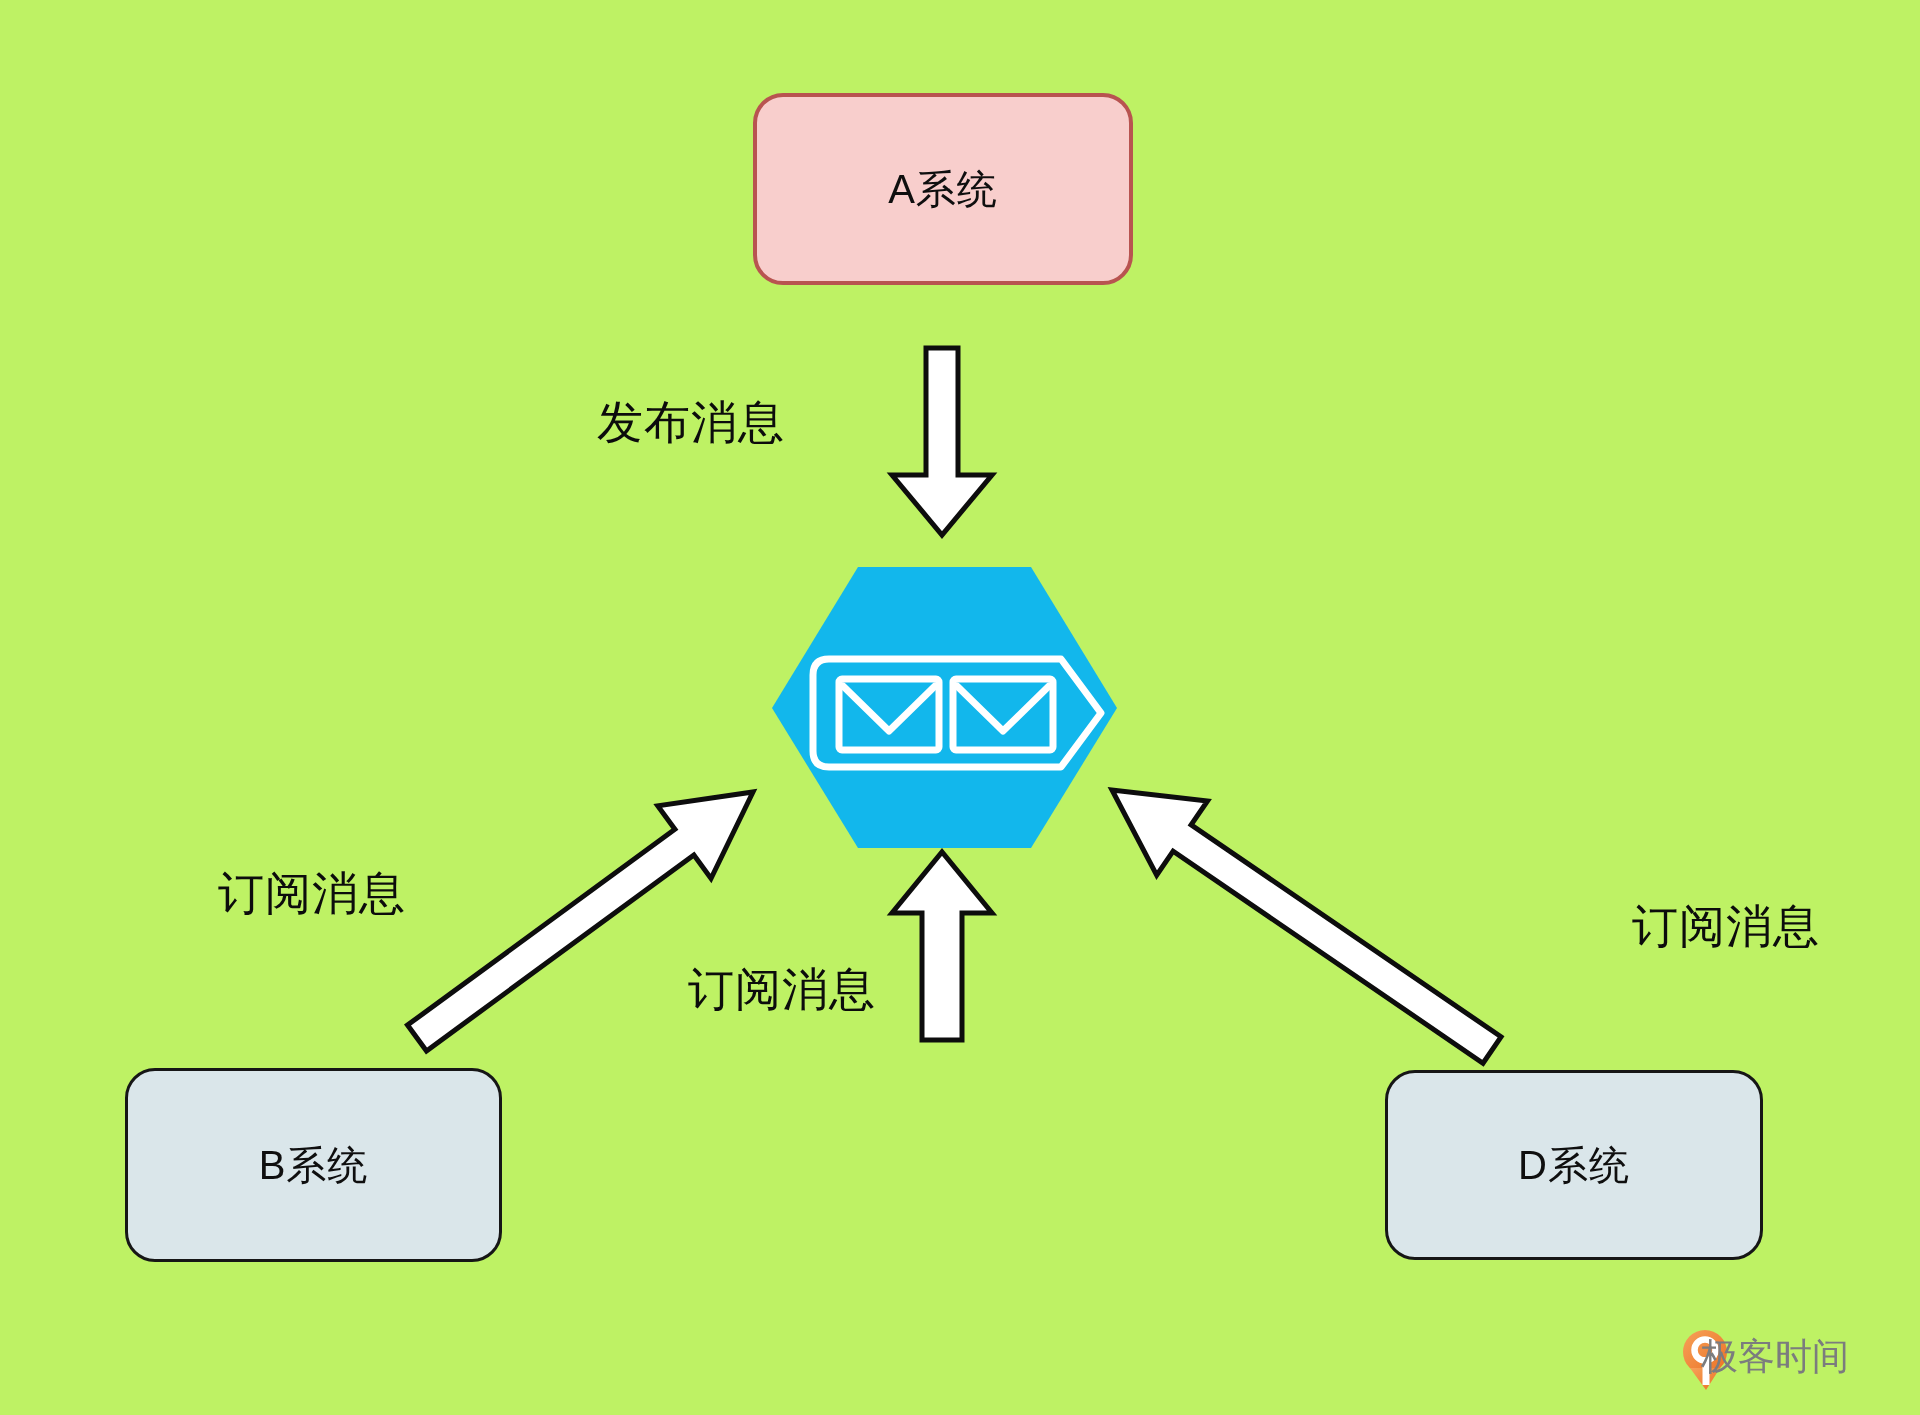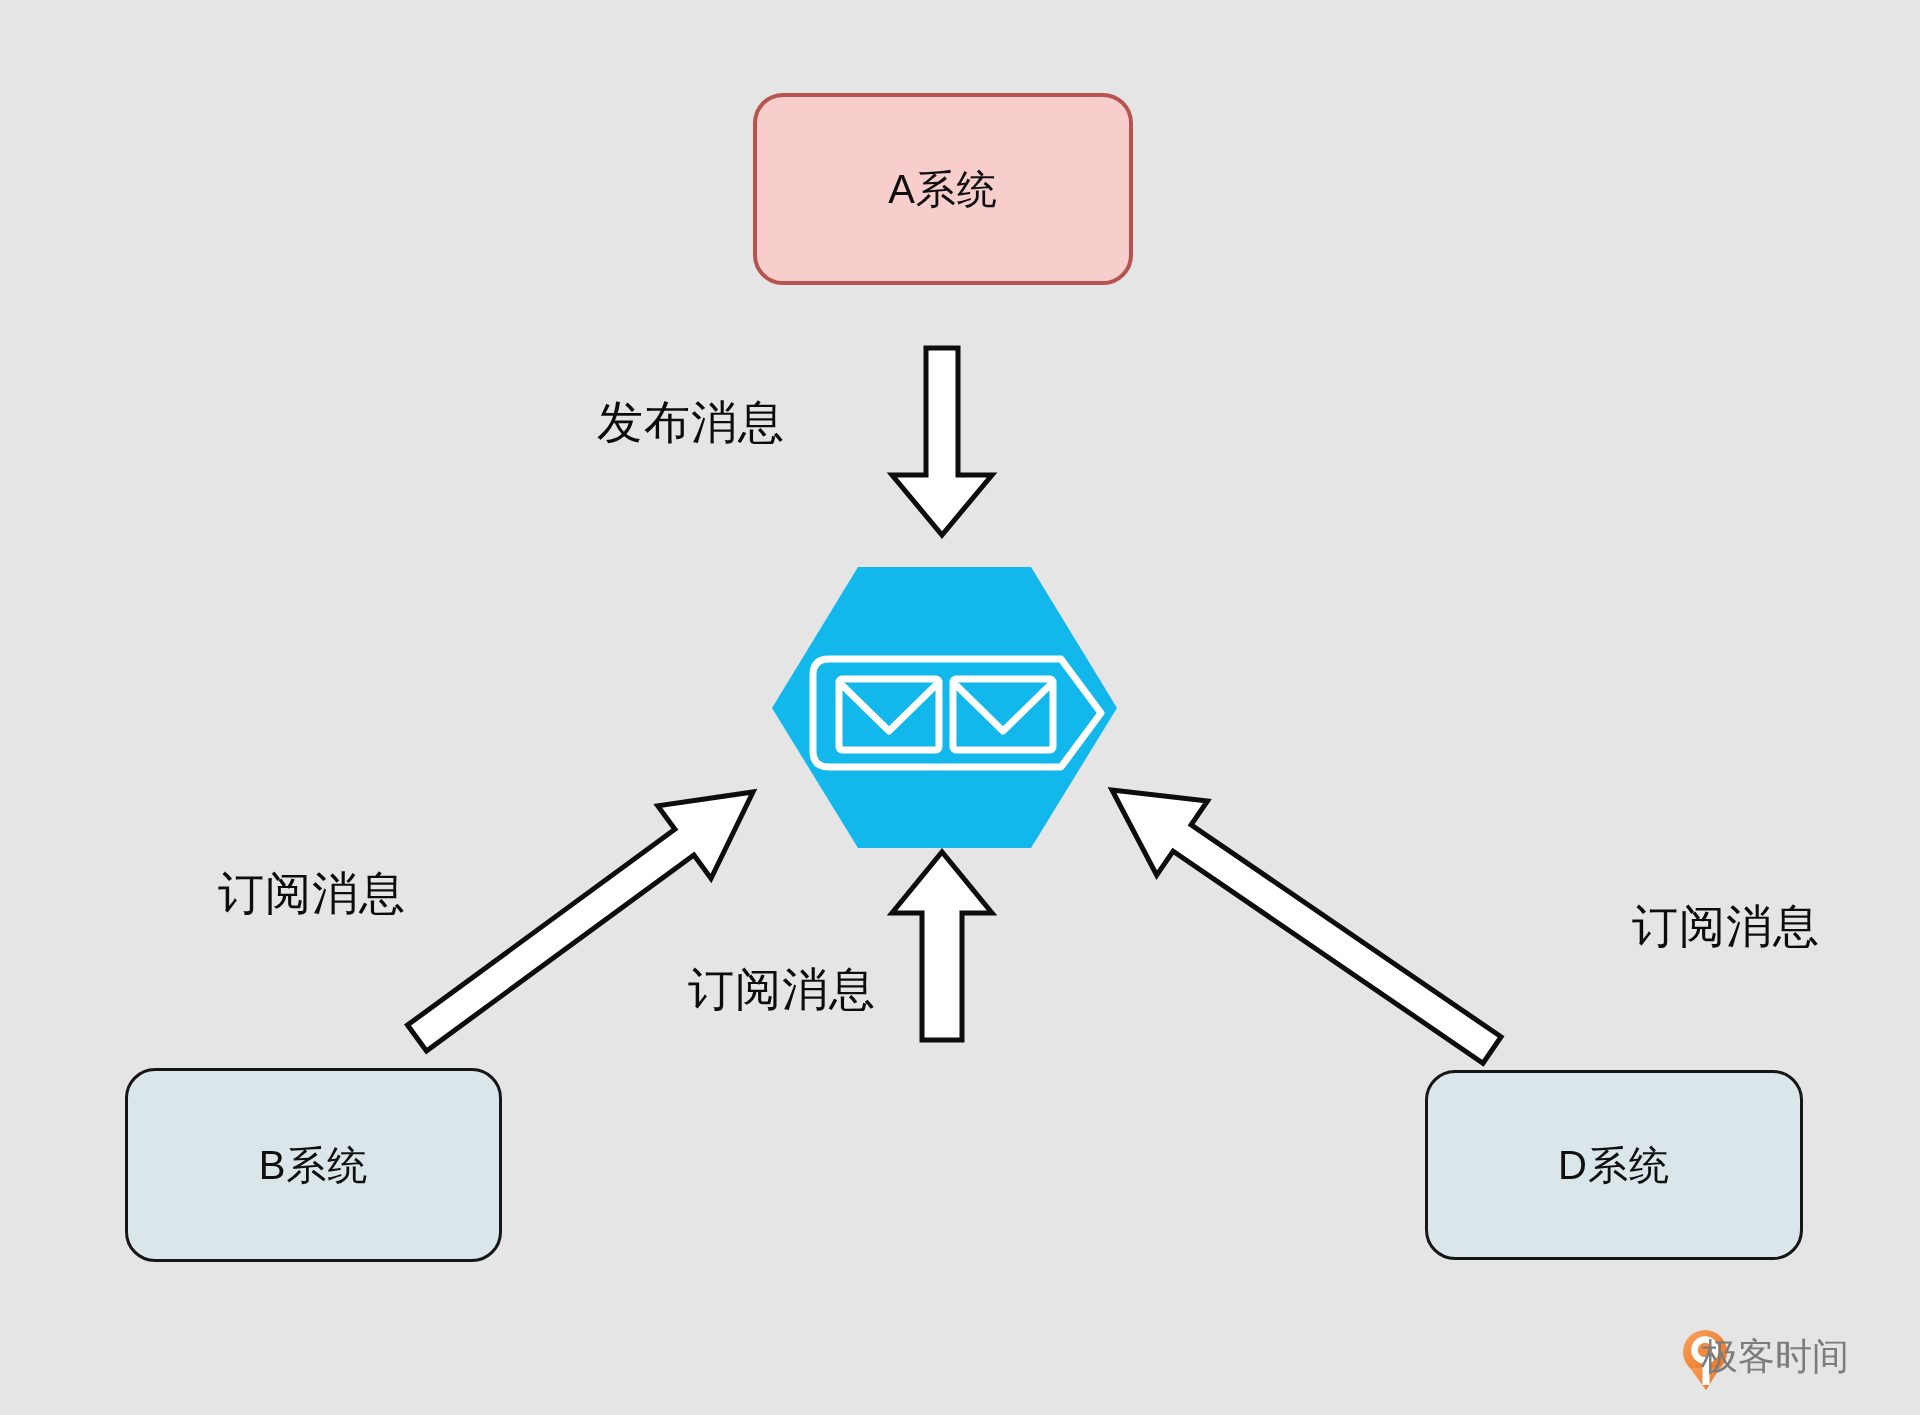--- a/index.html
+++ b/index.html
@@ -1,20 +1,20 @@
 <!DOCTYPE html>
 <html><head>
 <meta charset="utf-8">
 <style>
   html, body { margin: 0; padding: 0; background: #ffffff; }
   .canvas {
     position: relative;
     width: 1920px;
     height: 1415px;
-    background: #e5e5e5;
+    background: #bef264;
     overflow: hidden;
     font-family: "Liberation Sans", "DejaVu Sans", sans-serif;
   }
   .layer {
     position: absolute;
     left: 0; top: 0;
     width: 1920px; height: 1415px;
   }
   .node {
     position: absolute;
@@ -31,21 +31,21 @@
     left: 753px; top: 93px; width: 380px; height: 192px;
     background: #f8cecc;
     border: 4px solid #b85450;
   }
   .node-sub {
     background: #dae6ea;
     border: 3px solid #161616;
   }
   .node-b { left: 125px;  top: 1068px; width: 377px; height: 194px; }
   .node-c { left: 768px;  top: 1068px; width: 377px; height: 192px; }
-  .node-d { left: 1385px; top: 1070px; width: 378px; height: 190px; margin-left: 40px; }
+  .node-d { left: 1385px; top: 1070px; width: 378px; height: 190px; }
   .edge-label {
     position: absolute;
     transform: translate(-50%, -50%);
     font-size: 46px;
     color: #0c0c0c;
     white-space: nowrap;
     letter-spacing: 1px;
   }
   .lbl-publish { left: 691px;  top: 423px; }
   .lbl-sub-b   { left: 312px;  top: 894px; }

